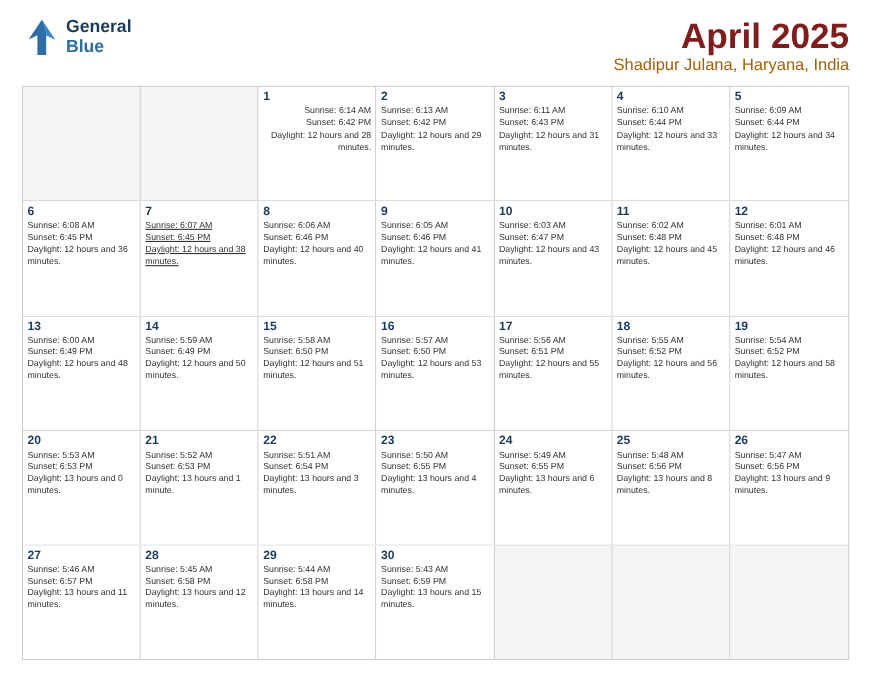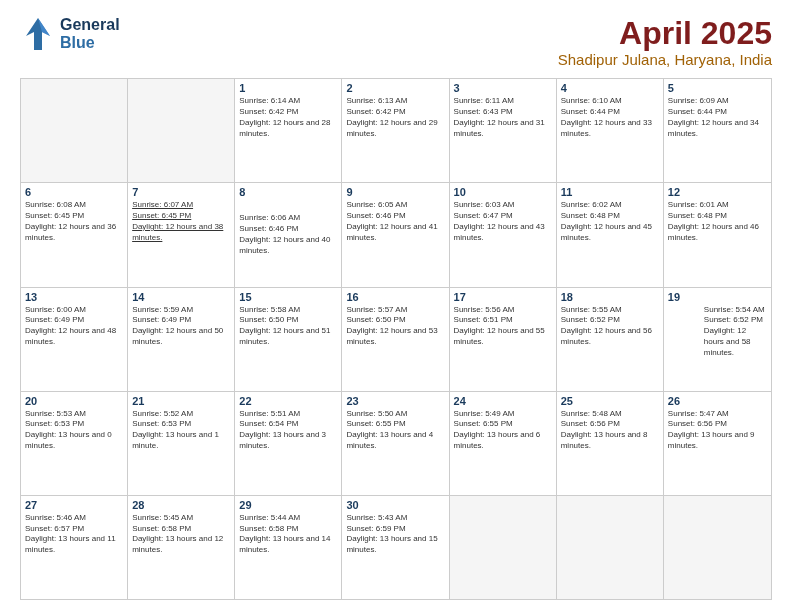--- a/index.html
+++ b/index.html
@@ -138,21 +138,21 @@
     </div>
   </div>
 
   <div class="calendar">
     <div class="cal-body">
     <div class="cal-week">
           <div class="cal-cell empty"></div>
           <div class="cal-cell empty"></div>
           <div class="cal-cell">
             <div class="cell-day">1</div>
-            <div class="cell-info" style="white-space: pre-line;">Sunrise: 6:14 AM
+            <div class="cell-info" style="white-space: pre-line; text-align: right;">Sunrise: 6:14 AM
 Sunset: 6:42 PM
 Daylight: 12 hours and 28 minutes.</div>
           </div>
           <div class="cal-cell">
             <div class="cell-day">2</div>
             <div class="cell-info" style="white-space: pre-line;">Sunrise: 6:13 AM
 Sunset: 6:42 PM
 Daylight: 12 hours and 29 minutes.</div>
           </div>
           <div class="cal-cell">
@@ -182,21 +182,21 @@
 Daylight: 12 hours and 36 minutes.</div>
           </div>
           <div class="cal-cell">
             <div class="cell-day">7</div>
             <div class="cell-info" style="white-space: pre-line; text-decoration: underline;">Sunrise: 6:07 AM
 Sunset: 6:45 PM
 Daylight: 12 hours and 38 minutes.</div>
           </div>
           <div class="cal-cell">
             <div class="cell-day">8</div>
-            <div class="cell-info" style="white-space: pre-line; margin-top: 13px;">Sunrise: 6:06 AM
+            <div class="cell-info" style="white-space: pre-line;">Sunrise: 6:06 AM
 Sunset: 6:46 PM
 Daylight: 12 hours and 40 minutes.</div>
           </div>
           <div class="cal-cell">
             <div class="cell-day">9</div>
             <div class="cell-info" style="white-space: pre-line;">Sunrise: 6:05 AM
 Sunset: 6:46 PM
 Daylight: 12 hours and 41 minutes.</div>
           </div>
           <div class="cal-cell">
@@ -250,21 +250,21 @@
 Daylight: 12 hours and 55 minutes.</div>
           </div>
           <div class="cal-cell">
             <div class="cell-day">18</div>
             <div class="cell-info" style="white-space: pre-line;">Sunrise: 5:55 AM
 Sunset: 6:52 PM
 Daylight: 12 hours and 56 minutes.</div>
           </div>
           <div class="cal-cell">
             <div class="cell-day">19</div>
-            <div class="cell-info" style="white-space: pre-line; margin-left: 36px;">Sunrise: 5:54 AM
+            <div class="cell-info" style="white-space: pre-line;">Sunrise: 5:54 AM
 Sunset: 6:52 PM
 Daylight: 12 hours and 58 minutes.</div>
           </div>
         </div>
         <div class="cal-week">
           <div class="cal-cell">
             <div class="cell-day">20</div>
             <div class="cell-info" style="white-space: pre-line;">Sunrise: 5:53 AM
 Sunset: 6:53 PM
 Daylight: 13 hours and 0 minutes.</div>

